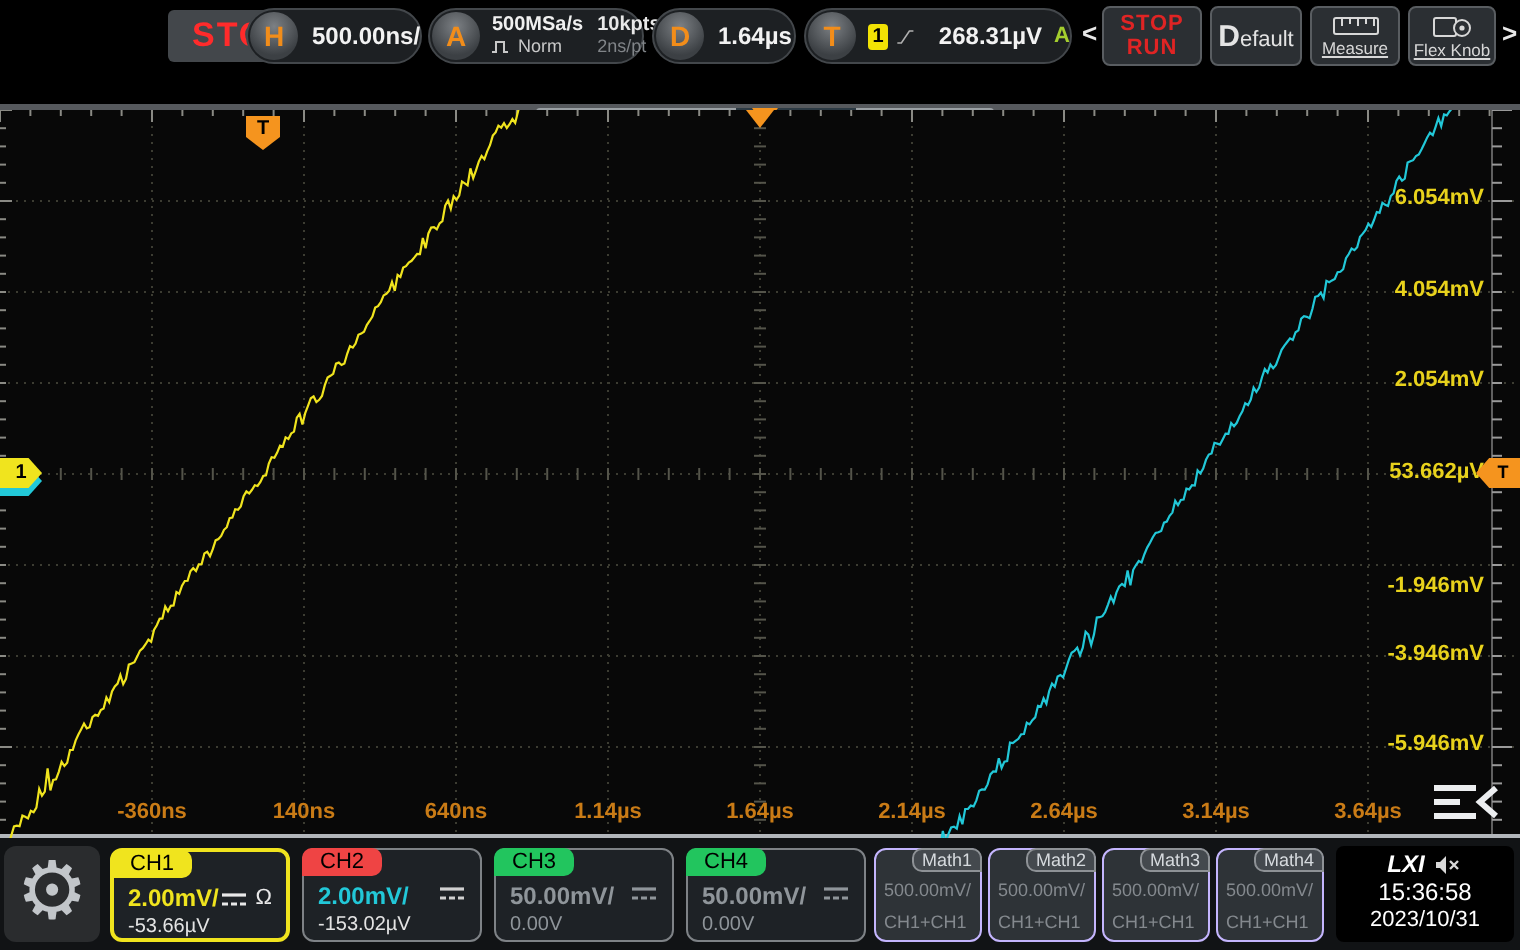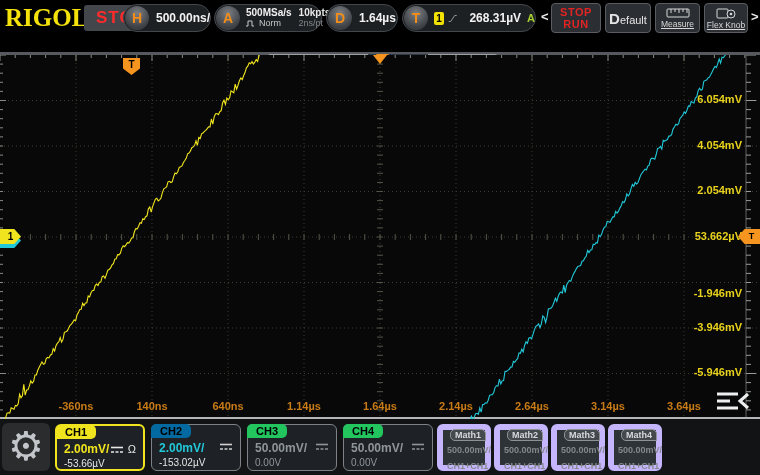--- a/index.html
+++ b/index.html
@@ -75,48 +75,47 @@
   .menu-icon { position:absolute; right:10px; top:336px; z-index:3; cursor:pointer; }
   
   .bottombar { position:absolute; left:0; top:419px; width:760px; height:56px; background:#111315; }
   .gearbox { position:absolute; left:2px; top:4px; width:48px; height:48px; background:#2a2c2e;
              border-radius:6px; text-align:center; cursor:pointer; }
   .gearbox .g { font-size:40px; line-height:46px; color:#c2c6ca; }
   .chcard { position:absolute; top:5px; width:90px; height:47px; background:#1e2226;
             border:1px solid #7e8286; border-radius:6px; cursor:pointer; }
   .chcard.selected { border:2px solid #f0e41e; }
   .chtab { position:absolute; left:-1px; top:-1px; height:14px; padding:0 9px; border-radius:5px 5px 5px 0;
-            font-size:11px; font-weight:bold; line-height:14px; color:#000; }
+            font-size:11px; font-weight:normal; line-height:14px; color:#000; }
   .ch-scale { position:absolute; left:7px; top:16px; font-size:12px; font-weight:bold;text-align:center; }
   .ch-icons { position:absolute; right:7px; top:17px; display:flex; align-items:center; gap:4px; }
   .ch-ohm { font-size:11px; color:#e8e8e8; }
   .ch-offset { position:absolute; left:7px; top:32px; font-size:10px; color:#e4e4e4; }
   .chcard.dim .ch-scale { color:#8f959a; }
   .chcard.dim .ch-offset { color:#8f959a; }
   .chcard.dim .chtab { background:#22c55e; }
   .mathcard { position:absolute; top:5px; width:54px; height:47px; background:#2e3337;
-            border:6px solid #c4b5fd; border-radius:6px; cursor:pointer;font-weight:bold; }
+            border:1px solid #c4b5fd; border-radius:6px; cursor:pointer; }
   .mathtab { position:absolute; right:-1px; top:-1px; height:12px; padding:0 4px; border-radius:5px 5px 0 5px;
             background:#44494e; border:1px solid #8e9296; font-size:9px; line-height:11px; color:#d6dade; }
   .math-scale { position:absolute; left:4px; top:15px; font-size:9px; color:#84898e; }
   .math-expr { position:absolute; left:4px; top:31px; font-size:9px; color:#84898e; }
   .sysinfo { position:absolute; left:668px; top:4px; width:89px; height:48px; background:#000;
             border-radius:4px; text-align:center; color:#fff; cursor:pointer; }
   .sys-r1 { margin-top:2px; display:flex; align-items:center; justify-content:center; gap:5px; }
   .lxi { font-style:italic; font-weight:bold; font-size:12px; letter-spacing:0px; }
   .sys-time { font-size:12px; line-height:15px; }
   .sys-date { font-size:11px; }
 </style>
 </head>
 <body>
 
 <div class="screen">
 
   <div class="topbar">
-    <div class="logo">RIGOL</div>
     <div class="stop-badge">STOP</div>
 
     <div class="pill pill-h">
       <div class="circle">H</div>
       <span class="val">500.00ns/</span>
     </div>
 
     <div class="pill pill-a">
       <div class="circle">A</div>
       <div class="acol">
@@ -477,21 +476,21 @@
           <svg width="14" height="9" viewBox="0 0 14 9">
             <path d="M1 2.5 h12" stroke="#e8e8e8" stroke-width="1.6"></path>
             <path d="M1 7 h3 M5.5 7 h3 M10 7 h3" stroke="#e8e8e8" stroke-width="1.6"></path>
           </svg>
           <span class="ch-ohm">Ω</span>
         </div>
       <div class="ch-offset">-53.66µV</div>
     </div>
 
     <div class="chcard" style="left:151px">
-      <div class="chtab" style="background:#0369a1">CH2</div>
+      <div class="chtab" style="background:#ef4444">CH2</div>
       <div class="ch-scale" style="color:#22c8d8">2.00mV/</div>
       <div class="ch-icons">
           <svg width="14" height="9" viewBox="0 0 14 9">
             <path d="M1 2.5 h12" stroke="#d0d0d0" stroke-width="1.6"></path>
             <path d="M1 7 h3 M5.5 7 h3 M10 7 h3" stroke="#d0d0d0" stroke-width="1.6"></path>
           </svg>
         </div>
       <div class="ch-offset">-153.02µV</div>
     </div>
 
@@ -533,14 +532,25 @@
       <div class="mathtab">Math3</div>
       <div class="math-scale">500.00mV/</div>
       <div class="math-expr">CH1+CH1</div>
     </div>
     <div class="mathcard" style="left:608px">
       <div class="mathtab">Math4</div>
       <div class="math-scale">500.00mV/</div>
       <div class="math-expr">CH1+CH1</div>
     </div>
 
+    <div class="sysinfo">
+      <div class="sys-r1">
+        <span class="lxi">LXI</span>
+        <svg width="14" height="11" viewBox="0 0 14 11">
+            <polygon points="1,4 3,4 6,1 6,10 3,7 1,7" fill="#d8d8d8"></polygon>
+            <path d="M8 3.5 L12 7.5 M12 3.5 L8 7.5" stroke="#d8d8d8" stroke-width="1.2"></path>
+          </svg>
+      </div>
+      <div class="sys-time">15:36:58</div>
+      <div class="sys-date">2023/10/31</div>
+    </div>
   </div>
 </div>
 
 </body></html>

